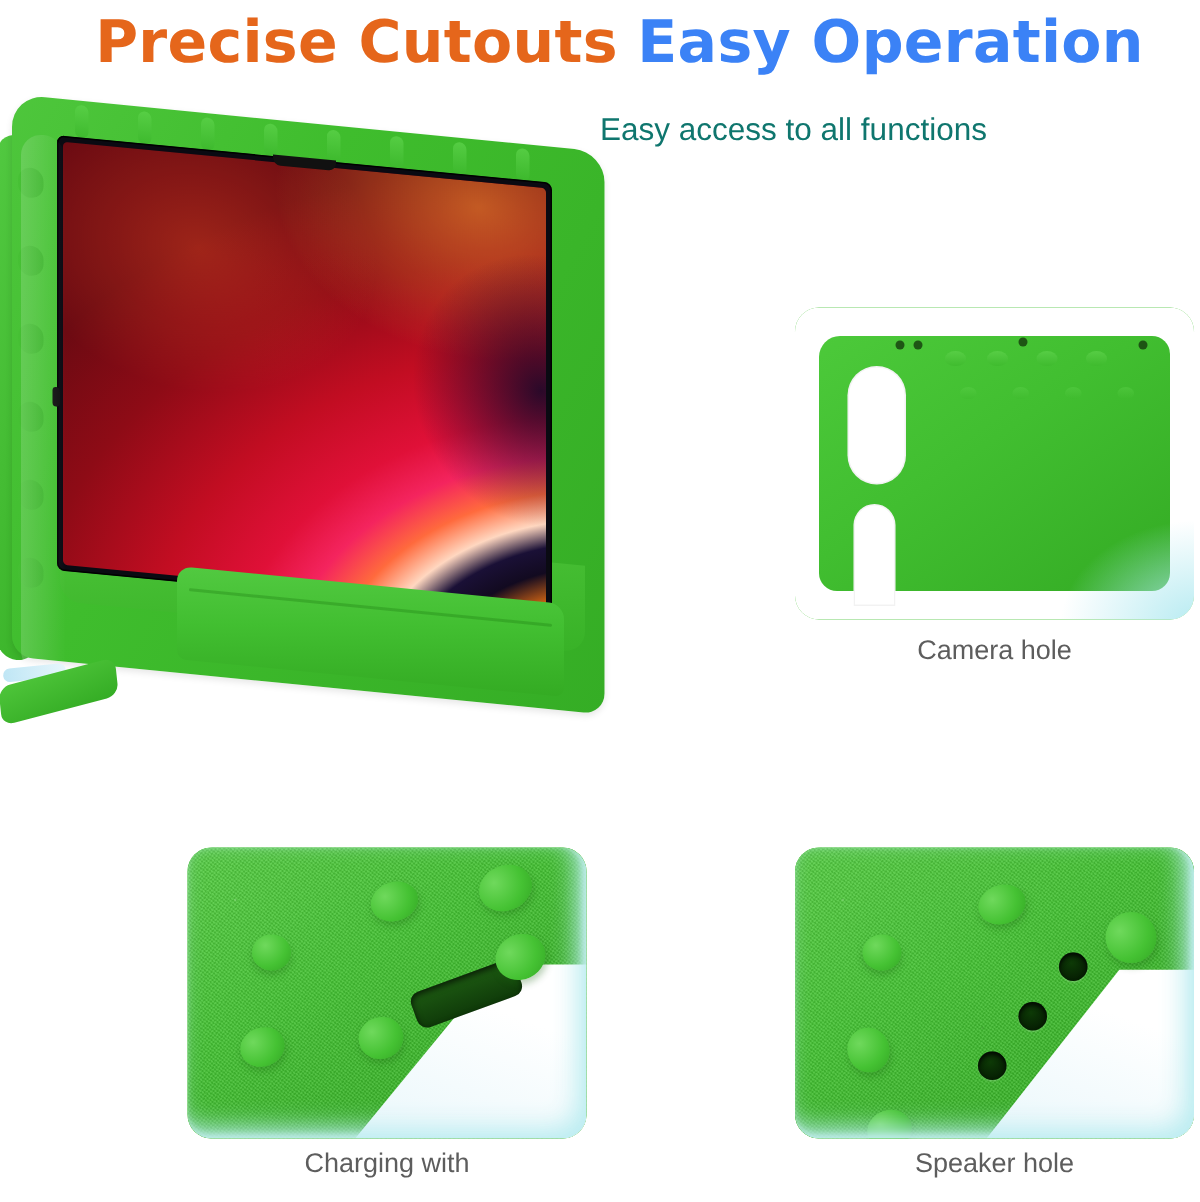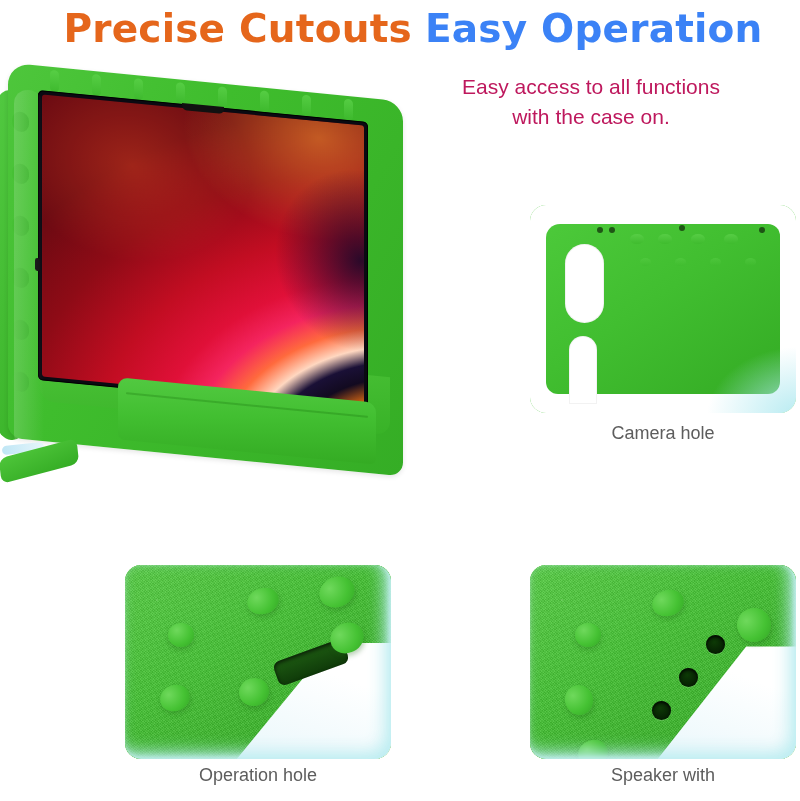--- a/index.html
+++ b/index.html
@@ -20,21 +20,21 @@
     font-family:"DejaVu Sans",sans-serif;
     font-size:39px;font-weight:700;letter-spacing:.2px;
   }
   .headline .part1{color:#e5661b;}
   .headline .sp{display:inline-block;width:13px;}
   .headline .part2{color:#3b82f6;}
 
   
   .subtitle{
     position:absolute;left:400px;top:72px;width:382px;
-    text-align:center;color:#be185d;
+    text-align:left;color:#0f766e;
     font-size:21px;line-height:30px;font-weight:400;
   }
 
   
   .hero{position:absolute;left:0px;top:60px;width:450px;height:460px;}
 
   
   .shell{
     position:absolute;left:8px;top:22px;width:395px;height:375px;
     background:linear-gradient(118deg,#4ec63c 0%,#3fbd2d 38%,#35ad25 100%);
@@ -224,21 +224,20 @@
 <div id="stage">
 
   <div class="headline">
     <span class="part1">Precise Cutouts</span>
     <span class="sp"></span>
     <span class="part2">Easy Operation</span>
   </div>
 
   <div class="subtitle">
     <div>Easy access to all functions</div>
-    <div>with the case on.</div>
   </div>
 
   <div class="hero">
 
     <div class="rail"></div>
 
     <div class="shell">
       <div class="ridge" style="left:42px;"></div>
       <div class="ridge" style="left:84px;"></div>
       <div class="ridge" style="left:126px;"></div>
@@ -316,21 +315,21 @@
       <div class="bump" style="left:13%;top:62%;width:30px;height:26px;transform:rotate(-20deg);"></div>
       <div class="bump" style="left:43%;top:58%;width:30px;height:28px;transform:rotate(-15deg);"></div>
 
       <div class="white-corner" style="right:0;bottom:0;width:58%;height:60%;clip-path:polygon(100% 0,100% 100%,0 100%,62% 0);"></div>
 
       <div class="slot" style="left:56%;top:44%;width:28%;height:13%;transform:rotate(-20deg);"></div>
       <div class="bump" style="left:77%;top:30%;width:34px;height:30px;transform:rotate(-25deg);"></div>
 
       <div class="mint"></div>
     </div>
-    <div class="panel-cap" style="top:200px;">Operation hole</div>
+    <div class="panel-cap" style="top:200px;">Charging with</div>
   </div>
 
   <div class="panel" style="left:530px;top:565px;width:266px;height:194px;">
     <div class="panel-img">
       <div class="foam"></div>
 
       <div class="bump" style="left:17%;top:30%;width:26px;height:24px;"></div>
       <div class="bump" style="left:46%;top:13%;width:32px;height:26px;transform:rotate(-18deg);"></div>
       <div class="bump" style="left:13%;top:62%;width:28px;height:30px;transform:rotate(-18deg);"></div>
       <div class="bump" style="left:18%;top:90%;width:30px;height:26px;transform:rotate(-18deg);"></div>
@@ -338,16 +337,16 @@
       <div class="white-corner" style="right:0;bottom:0;width:52%;height:58%;clip-path:polygon(100% 0,100% 100%,0 100%,64% 0);"></div>
 
       <div class="bump" style="left:78%;top:22%;width:34px;height:34px;transform:rotate(-22deg);"></div>
 
       <div class="hole" style="left:66%;top:36%;width:19px;height:19px;"></div>
       <div class="hole" style="left:56%;top:53%;width:19px;height:19px;"></div>
       <div class="hole" style="left:46%;top:70%;width:19px;height:19px;"></div>
 
       <div class="mint"></div>
     </div>
-    <div class="panel-cap" style="top:200px;">Speaker with</div>
+    <div class="panel-cap" style="top:200px;">Speaker hole</div>
   </div>
 
 </div>
 
 </body></html>

